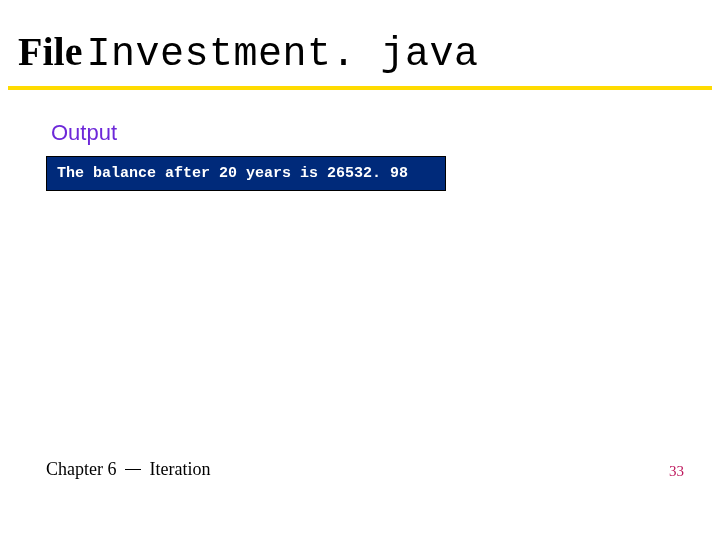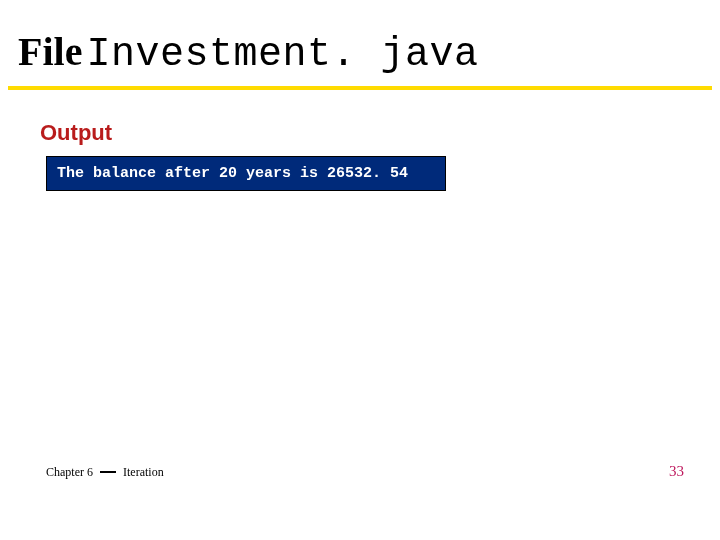--- a/index.html
+++ b/index.html
@@ -45,25 +45,25 @@
     position: absolute;
     left: 8px;
     right: 8px;
     top: 86px;
     height: 4px;
     background: #ffdb00;
   }
   .subhead {
     position: absolute;
     top: 120px;
-    left: 40px;
+    left: 51px;
     font-family: 'Trebuchet MS', Verdana, sans-serif;
-    font-weight: bold;
+    font-weight: normal;
     font-size: 22px;
-    color: #b91c1c;
+    color: #6d28d9;
   }
   .output-box {
     position: absolute;
     top: 156px;
     left: 46px;
     width: 400px;
     background: #002a7a;
     border: 1px solid #000;
     padding: 6px 10px 8px 10px;
     box-sizing: border-box;
@@ -73,21 +73,21 @@
     font-weight: bold;
     font-size: 15px;
     color: #ffffff;
     white-space: pre;
   }
   .footer-left {
     position: absolute;
     bottom: 28px;
     left: 46px;
     font-family: Georgia, 'Times New Roman', serif;
-    font-size: 12px;
+    font-size: 18px;
     color: #000;
   }
   .footer-right {
     position: absolute;
     bottom: 28px;
     right: 36px;
     font-family: Georgia, 'Times New Roman', serif;
     font-size: 15px;
     color: #be185d;
   }
@@ -107,21 +107,21 @@
 
   <div class="title-row">
     <span class="title-file">File</span>
     <span class="title-code"> Investment. java</span>
   </div>
   <div class="title-underline"></div>
 
   <div class="subhead">Output</div>
 
   <div class="output-box">
-    <span class="output-text">The balance after 20 years is 26532. 54</span>
+    <span class="output-text">The balance after 20 years is 26532. 98</span>
   </div>
 
   <div class="footer-left">
     <span>Chapter 6</span>
     <span class="emdash"></span>
     <span>Iteration</span>
   </div>
 
   <div class="footer-right">33</div>
 

